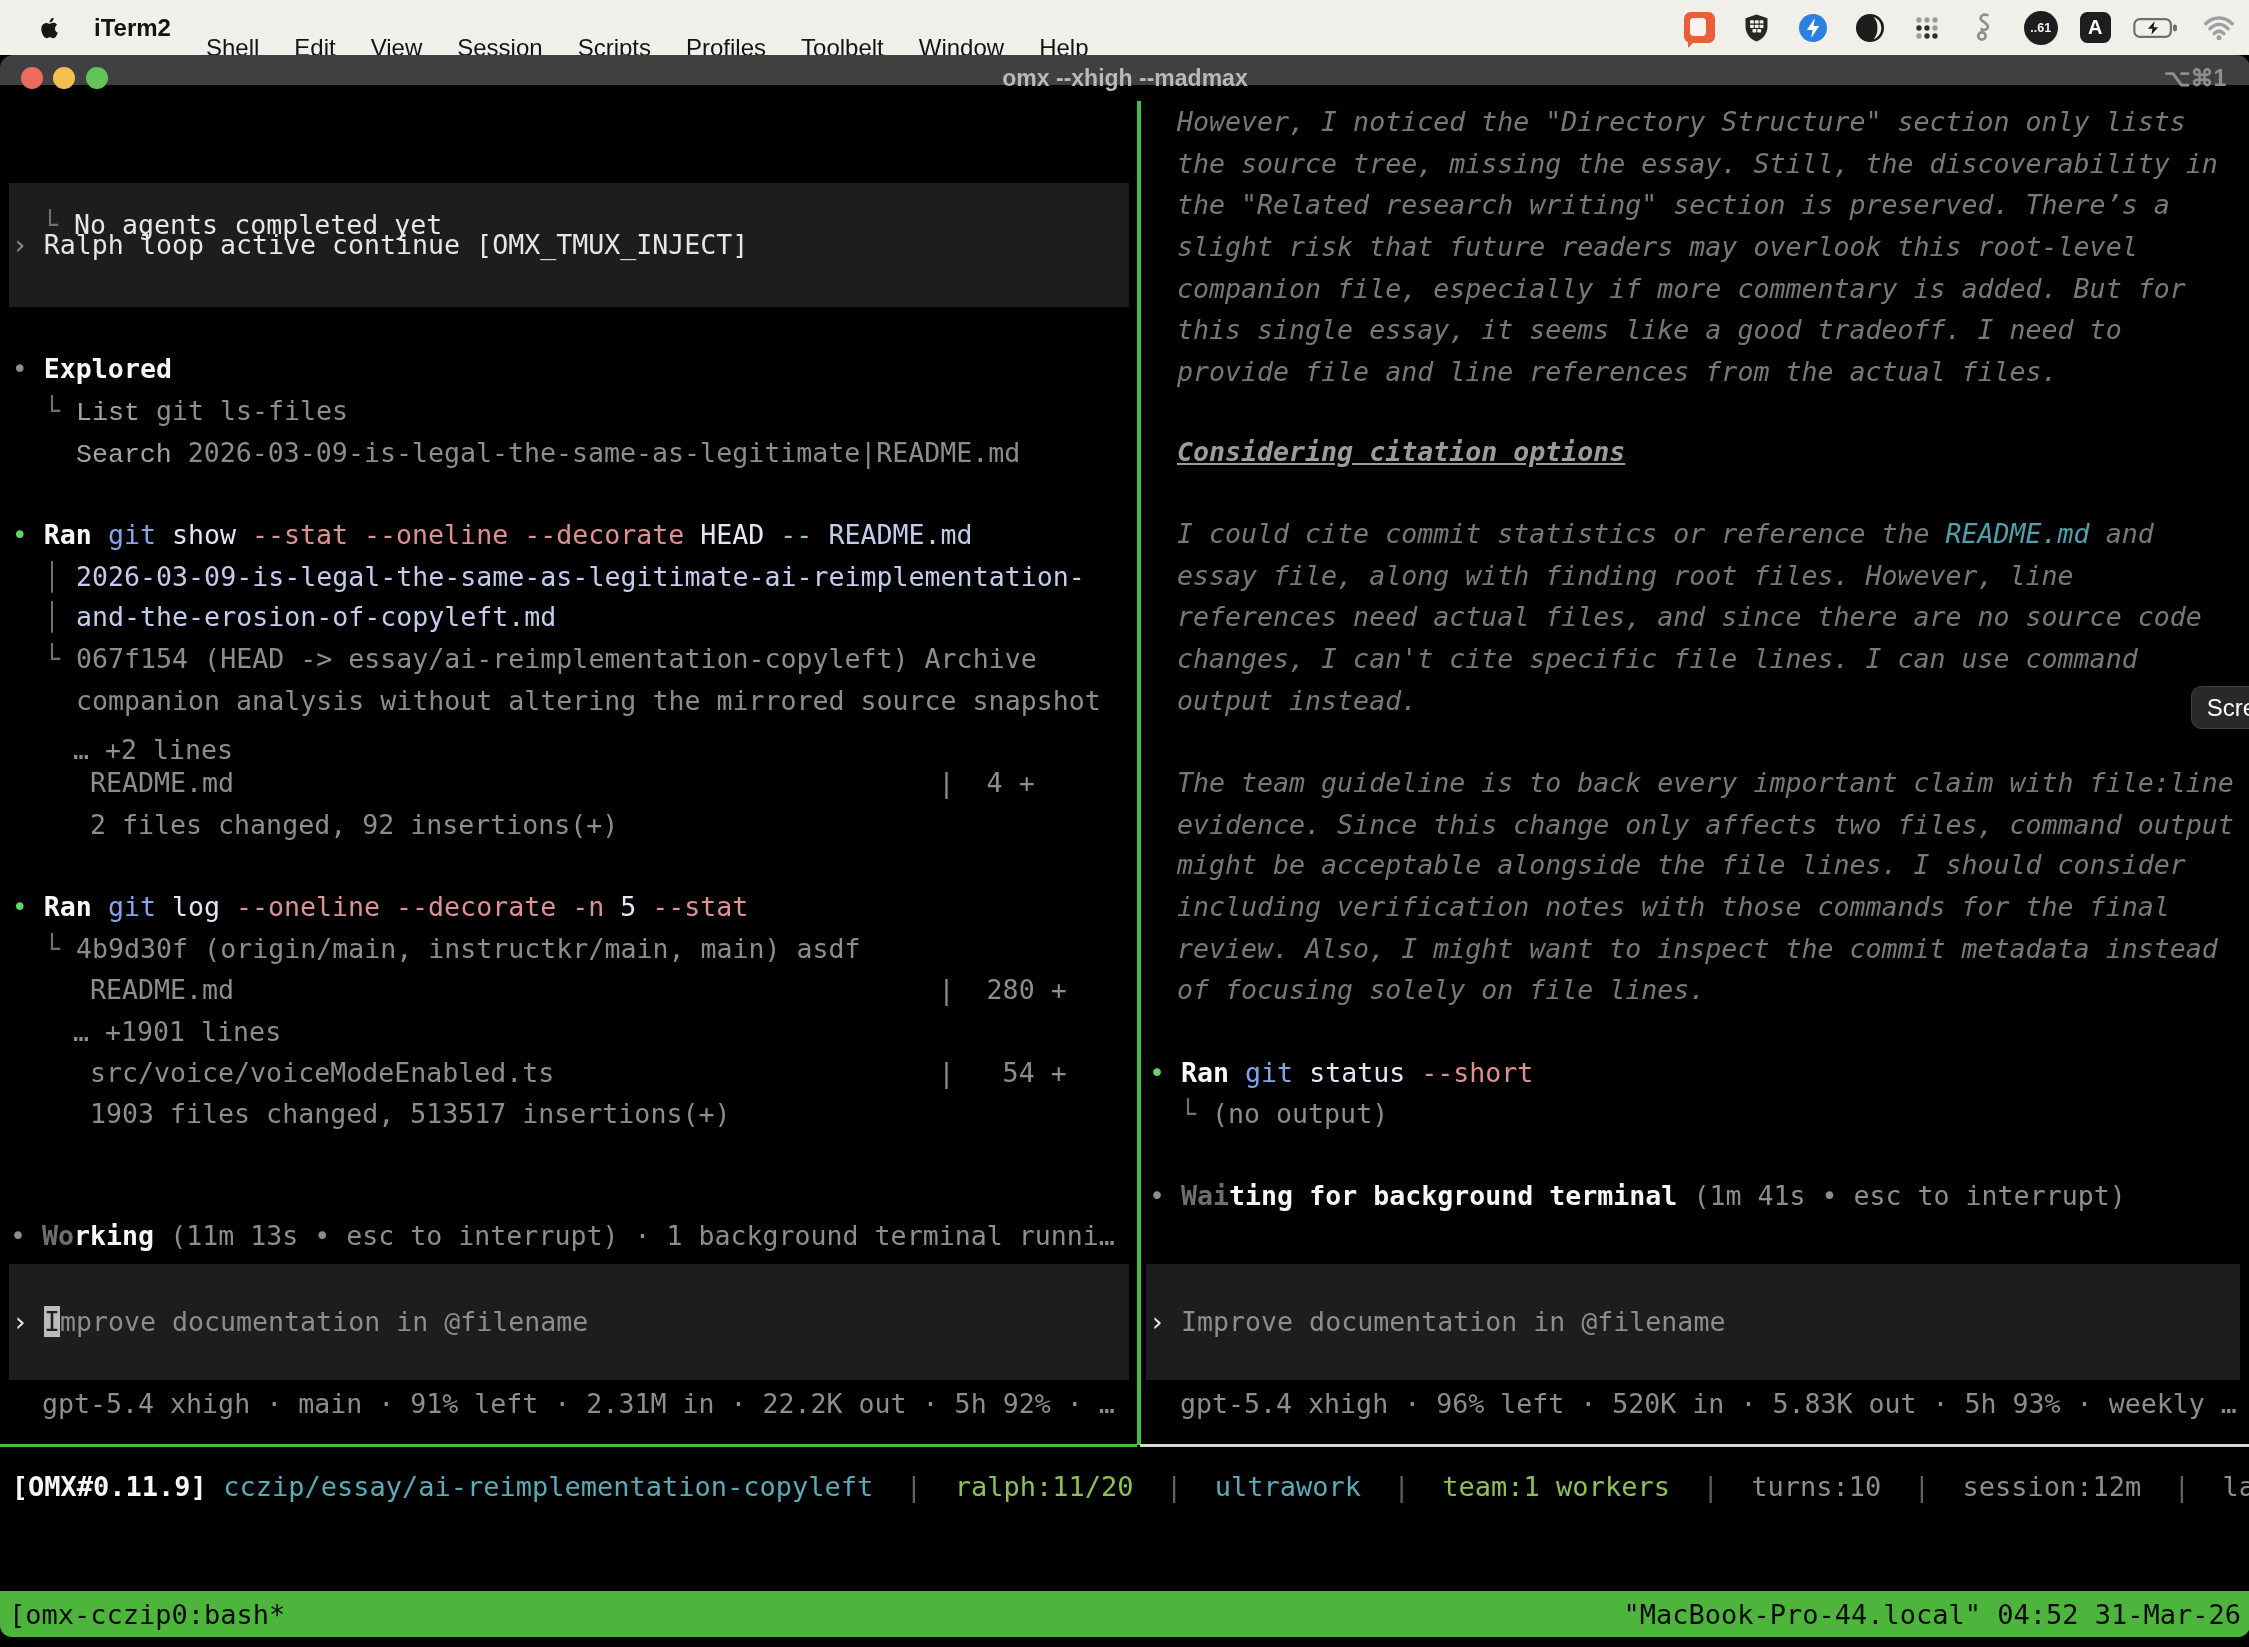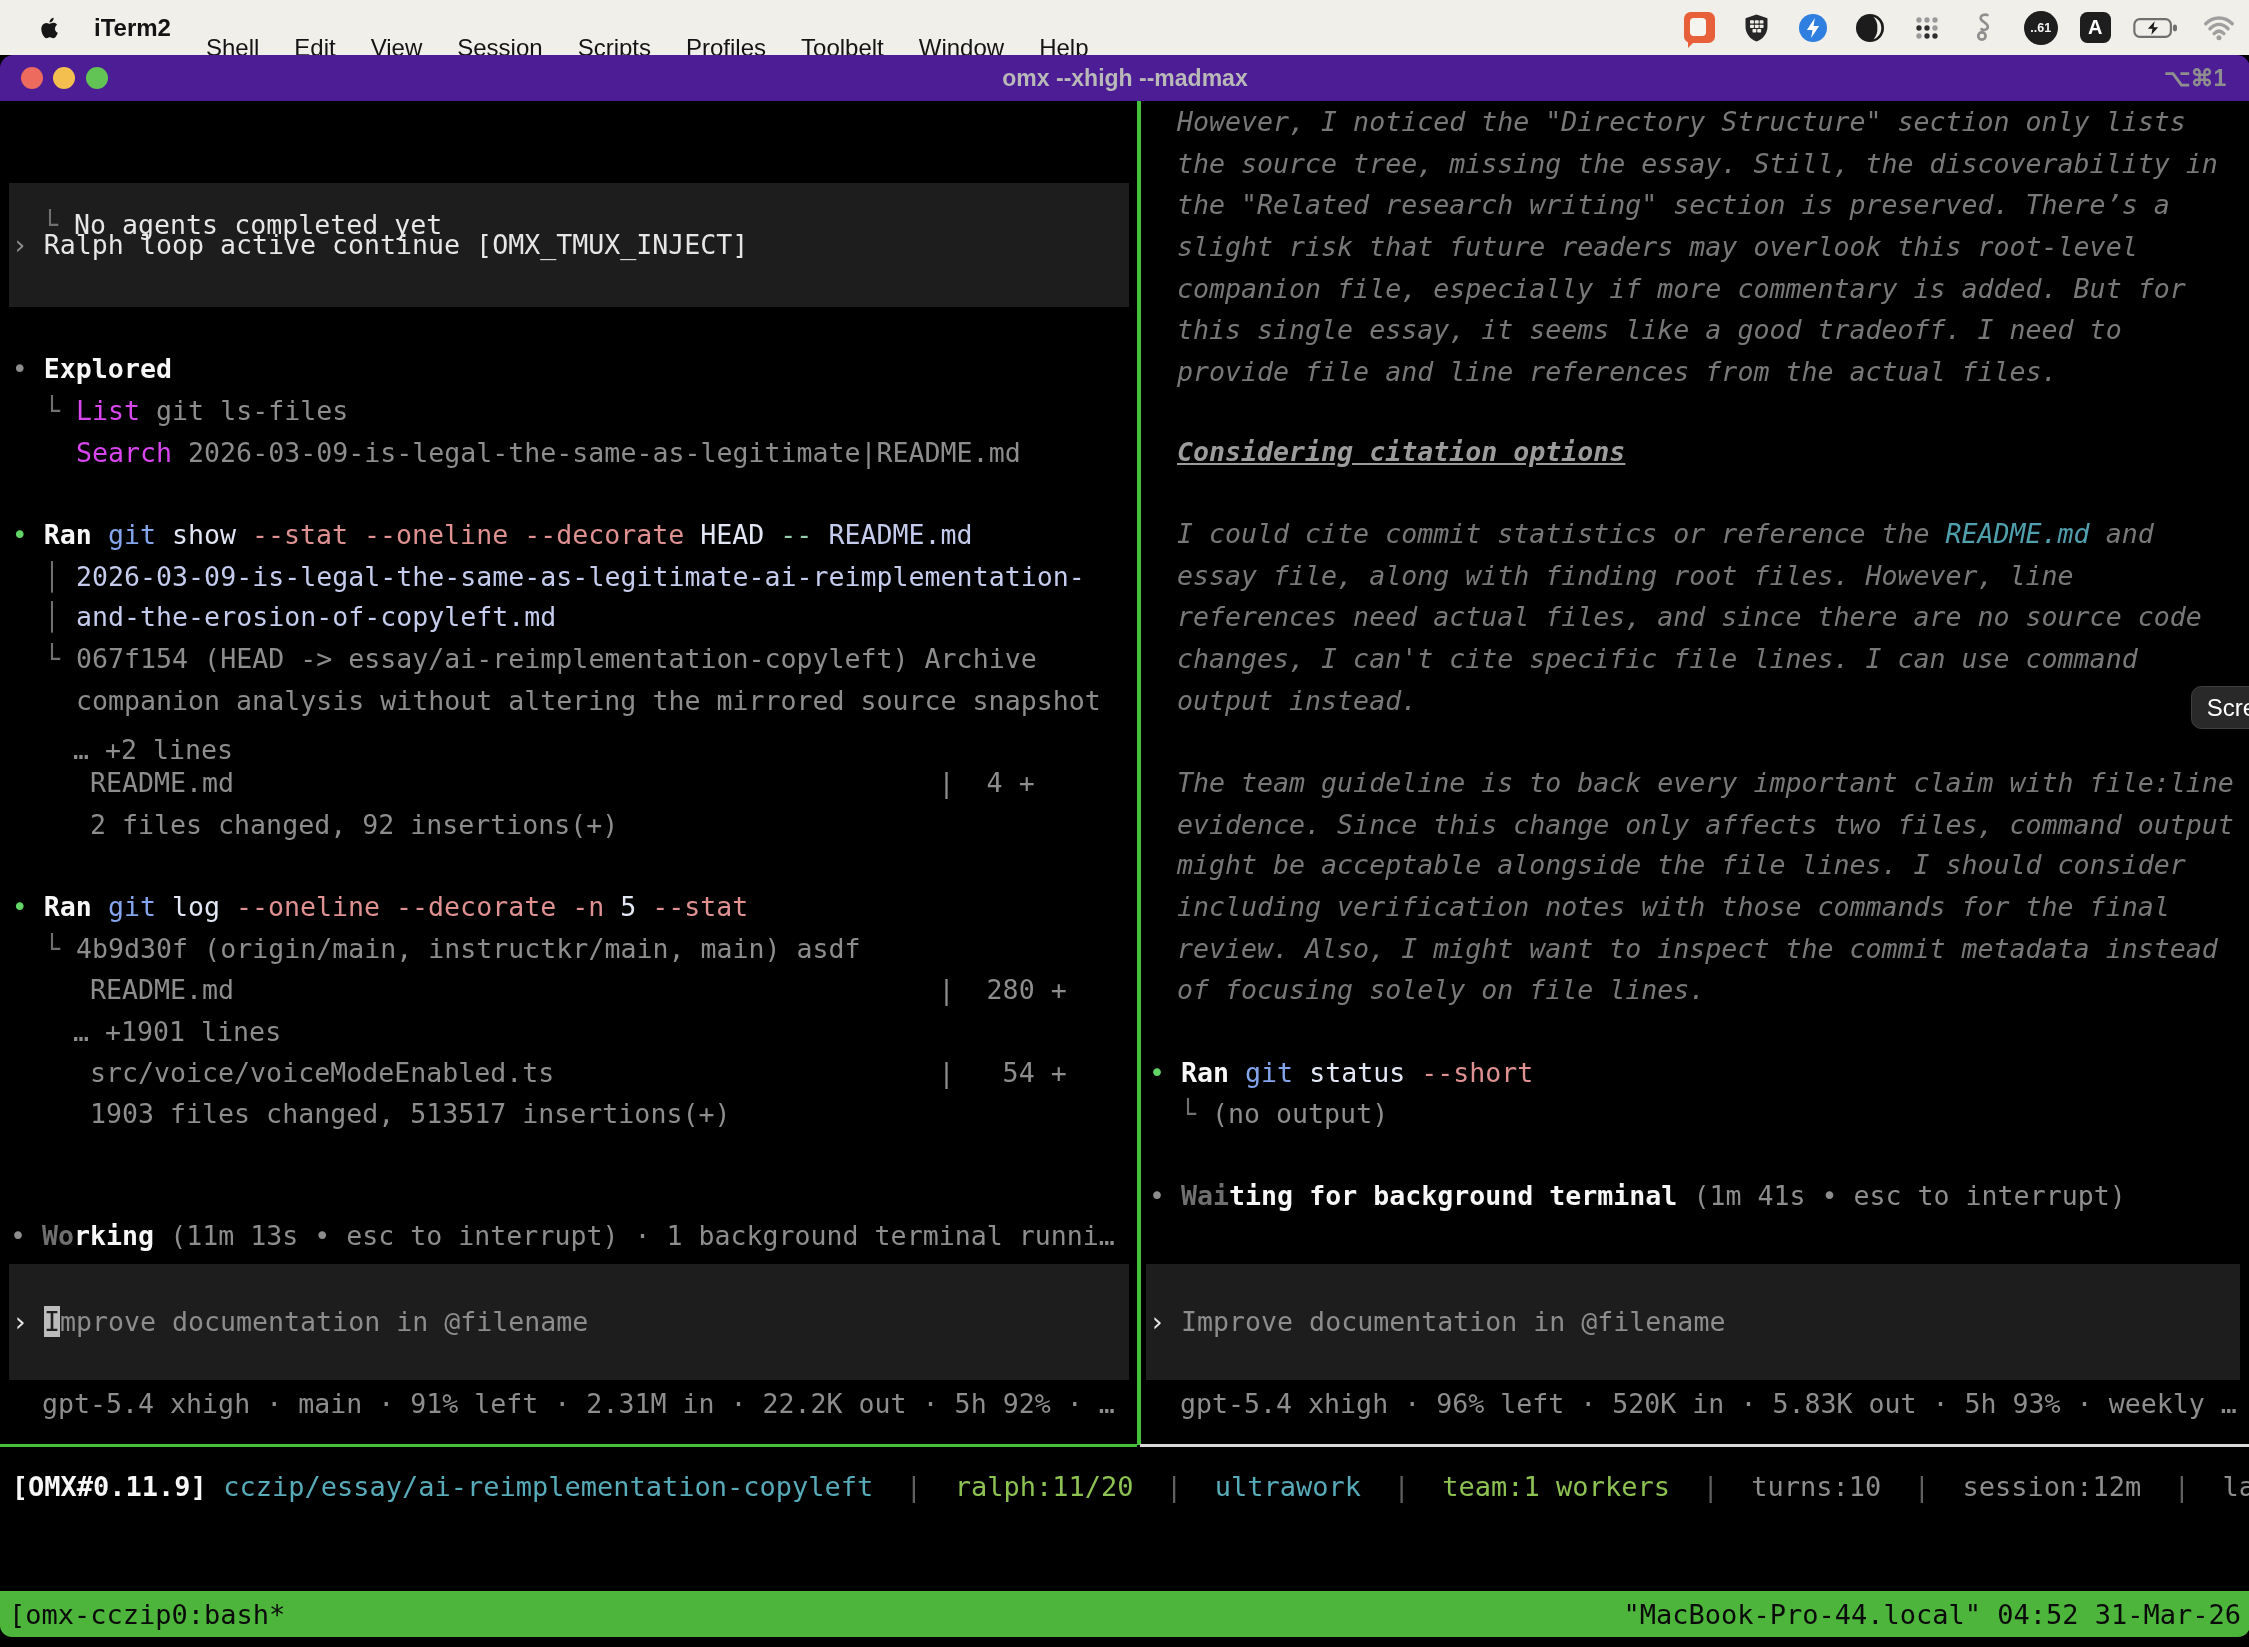--- a/index.html
+++ b/index.html
@@ -16,21 +16,21 @@
   .chat-ic{width:31px;height:31px;background:#e8603a;border-radius:6.6px;position:relative;}
   .chat-ic:after{content:"";position:absolute;left:5.9px;top:5.9px;width:16px;height:17.7px;background:#f6f4ee;border-radius:3.7px;}
   .chat-ic:before{content:"";position:absolute;left:4.4px;bottom:-5.2px;border-left:7.4px solid #e8603a;border-bottom:7.4px solid transparent;}
   .badge61{width:34px;height:34px;border-radius:50%;background:#1e1e1e;color:#f4f4f4;
     display:flex;align-items:center;justify-content:center;font-family:"Liberation Sans",sans-serif;
     font-size:12.5px;font-weight:bold;}
   .abadge{width:31px;height:31px;border-radius:7.4px;background:#1e1e1e;color:#fff;
     display:flex;align-items:center;justify-content:center;font-family:"Liberation Sans",sans-serif;
     font-size:20px;font-weight:bold;}
   
-  .titlebar{position:absolute;left:0;top:55px;width:2250px;height:46px;background:#4c1d95;
+  .titlebar{position:absolute;left:0;top:55px;width:2250px;height:30px;background:#404040;
     border-radius:13.3px 13.3px 0 0;}
   .tlb{position:absolute;top:11.8px;width:22px;height:22px;border-radius:50%;}
   .tlb.red{left:20.7px;background:#ec6a5e;}
   .tlb.yel{left:53px;background:#f5bf4f;}
   .tlb.grn{left:86px;background:#61c455;}
   .wtitle{position:absolute;left:0;right:0;top:0;height:46px;display:flex;align-items:center;justify-content:center;
     color:#b9b9b9;font-family:"Liberation Sans",sans-serif;font-size:23px;font-weight:bold;}
   .wshortcut{position:absolute;right:23.6px;top:0;height:46px;display:flex;align-items:center;
     color:#8f8f8f;font-family:"Liberation Sans",sans-serif;font-size:23px;font-weight:bold;}
   
@@ -45,21 +45,21 @@
   .omxline{position:absolute;left:11.8px;top:1365px;white-space:pre;line-height:42px;font-size:27px;}
   .scre-chip{position:absolute;left:2191px;top:585px;width:71px;height:43px;background:#29292a;
     border:1.5px solid #413f3e;border-radius:10.3px;color:#fff;
     font-family:"Liberation Sans",sans-serif;font-size:24px;display:flex;align-items:center;
     padding-left:14.8px;box-sizing:border-box;}
   
   .s-white{color:#e6e6e6;}
   .s-boldwhite{color:#f7f7f7;font-weight:bold;}
   .s-gray{color:#8d8d8d;}
   .s-tree{color:#707070;}
-  .s-cyan{color:#d946ef;}
+  .s-cyan{color:#a3a3a3;font-family:Liberation Mono, monospace;}
   .s-blue{color:#84a5ec;}
   .s-pink{color:#df9191;}
   .s-lav{color:#c4cbec;}
   .s-lavwhite{color:#e3e7f5;}
   .s-mint{color:#98cdab;}
   .s-greenbullet{color:#63d567;}
   .s-italic{color:#787878;font-style:italic;}
   .s-bolditalic{color:#9c9c9c;font-style:italic;font-weight:bold;text-decoration:underline;}
   .s-tealitalic{color:#4f9fad;font-style:italic;}
   .s-shimmer-dim{color:#6f6f6f;font-weight:bold;}

